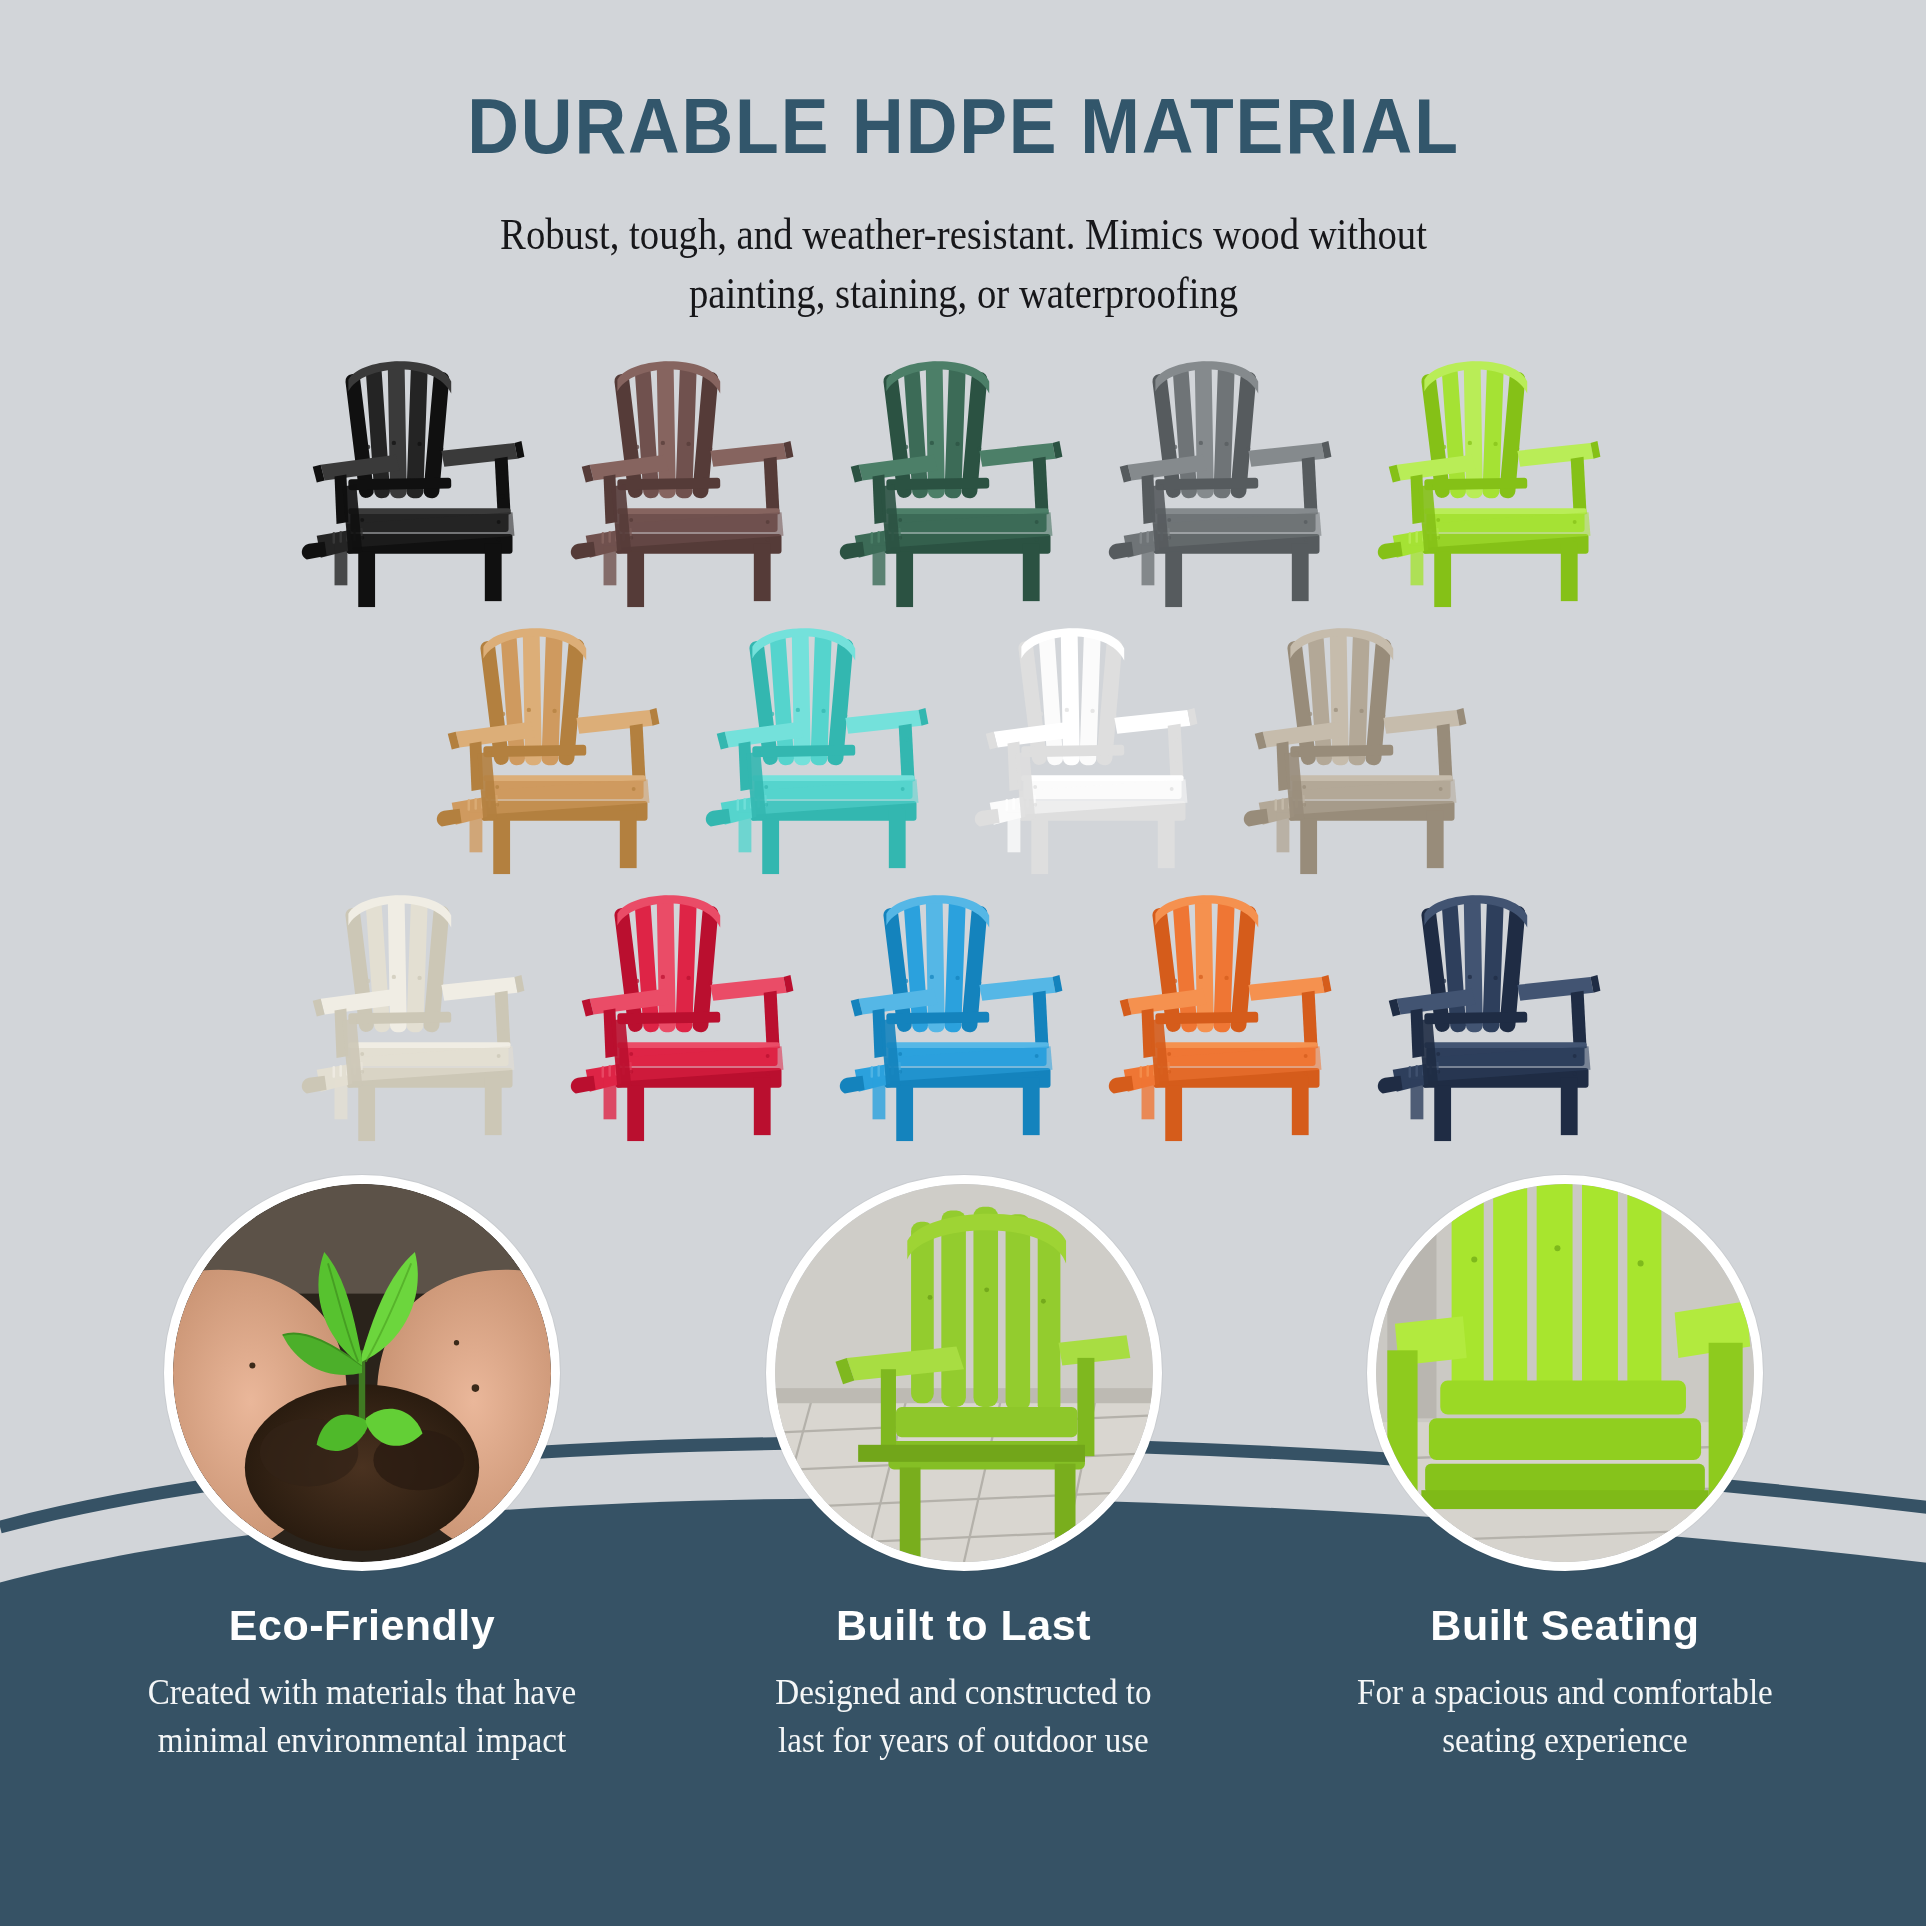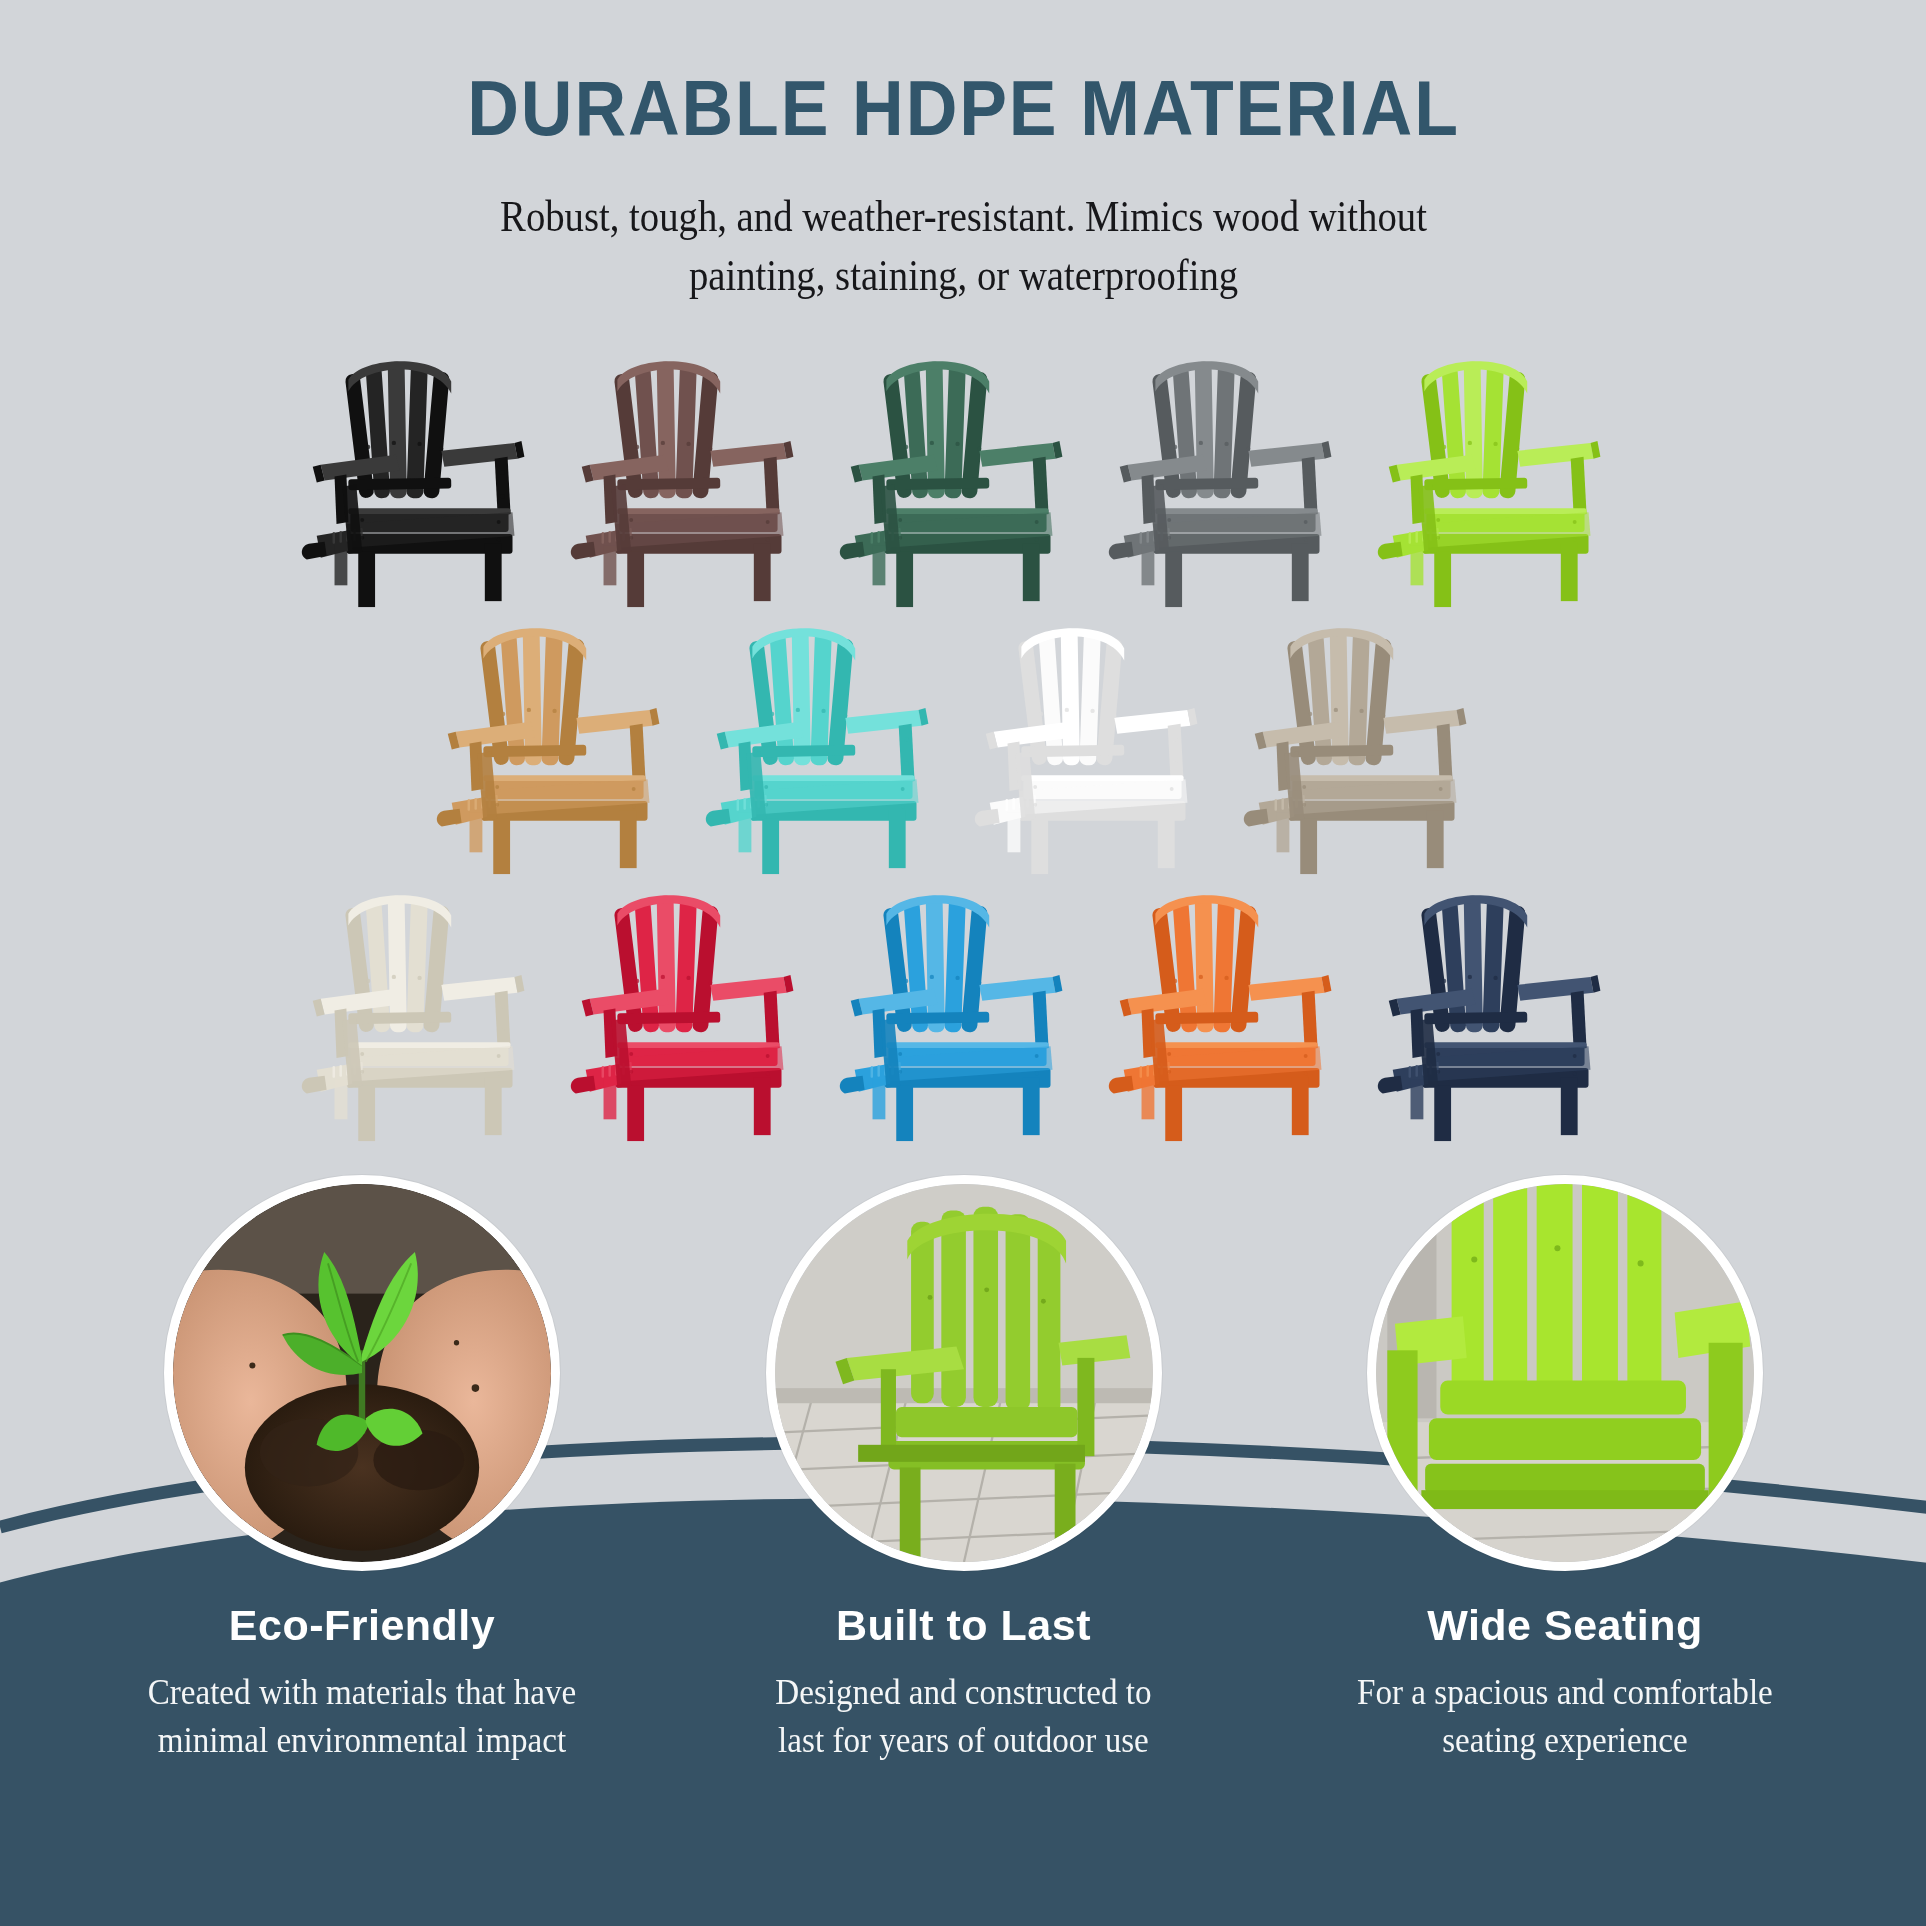--- a/index.html
+++ b/index.html
@@ -16,21 +16,21 @@
   .stage {
     position: absolute;
     inset: 0;
     background: #d2d5d9;
   }
 
   
   .header {
     position: absolute;
     top: 0; left: 0; right: 0;
-    padding-top: 70px;
+    padding-top: 88px;
     text-align: center;
     z-index: 5;
   }
   .title {
     font-family: "Liberation Sans Narrow", "Liberation Sans", sans-serif;
     font-size: 77px;
     font-weight: bold;
     letter-spacing: 2px;
     color: #32566b;
     line-height: 1;
@@ -1160,21 +1160,21 @@
             <rect x="6" y="88" width="16" height="76" fill="#8ecb1e"></rect>
             <path d="M158,68 L196,62 L198,86 L160,92 Z" fill="#b2ea3e"></path>
             <rect x="176" y="84" width="18" height="82" fill="#8ecb1e"></rect>
             <rect x="24" y="162" width="152" height="10" fill="#7fba18"></rect>
             <circle cx="52" cy="40" r="1.6" fill="#7eb91c"></circle>
             <circle cx="96" cy="34" r="1.6" fill="#7eb91c"></circle>
             <circle cx="140" cy="42" r="1.6" fill="#7eb91c"></circle>
           </g>
         </svg>
       </div>
-      <div class="feature-title">Wide Seating</div>
+      <div class="feature-title">Built Seating</div>
       <div class="feature-desc">
         <div>For a spacious and comfortable</div>
         <div>seating experience</div>
       </div>
     </div>
 
   </div>
 </div>
 
 

